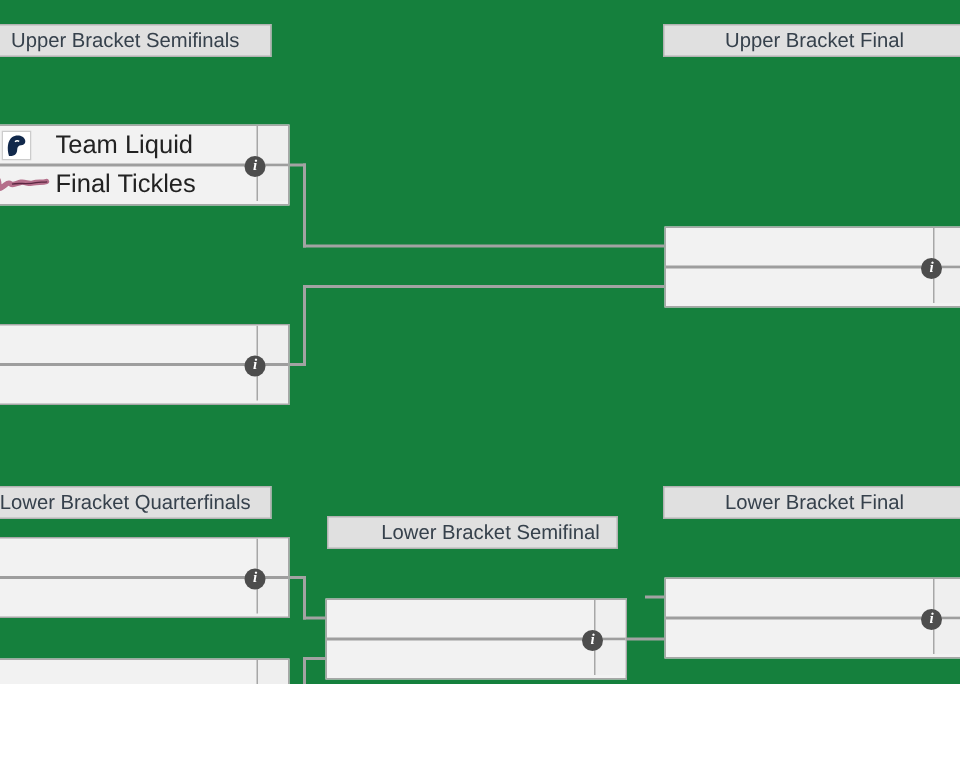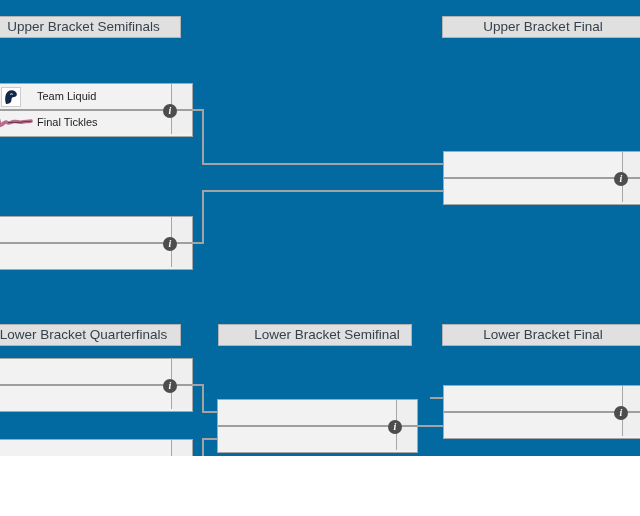--- a/index.html
+++ b/index.html
@@ -4,40 +4,40 @@
 <style>
   * { box-sizing: border-box; margin: 0; padding: 0; }
   html, body { background: #ffffff; }
   body { font-family: "Liberation Sans", sans-serif; }
 
   .bracket {
     position: relative;
     width: 640px;
     height: 456px;
     overflow: hidden;
-    background: #0369a1;
+    background: #15803d;
   }
 
   
   .round-header {
     position: absolute;
     height: 22px;
     background: #e0e0e0;
     border: 1px solid #b3b3b3;
     color: #36414c;
     font-size: 13.5px;
     line-height: 20px;
     text-align: center;
     white-space: nowrap;
     overflow: hidden;
   }
   .h-ubsf { left: -14px; top: 16px;  width: 195px; }
   .h-ubf  { left: 442px; top: 16px;  width: 202px; }
   .h-lbqf { left: -14px; top: 324px; width: 195px; }
-  .h-lbsf { left: 218px; top: 324px; width: 194px; padding-left: 24px; }
+  .h-lbsf { left: 218px; top: 344px; width: 194px; padding-left: 24px; }
   .h-lbf  { left: 442px; top: 324px; width: 202px; }
 
   
   .match {
     position: absolute;
     height: 54px;
     background: #f2f2f2;
     border: 1px solid #a7a7a7;
   }
   .m-ubsf1 { left: -14px; top: 83px;  width: 207px; }
@@ -60,21 +60,21 @@
     width: 48px;
     height: 25px;
     flex: 0 0 48px;
     display: flex;
     align-items: center;
     justify-content: center;
     overflow: visible;
   }
   .team-name {
     flex: 1 1 auto;
-    font-size: 11px;
+    font-size: 17px;
     color: #222222;
     line-height: 25px;
     white-space: nowrap;
     overflow: hidden;
     padding-left: 2px;
   }
   .team-row .team-name:first-child { padding-left: 50px; }
   .score-cell {
     flex: 0 0 21px;
     width: 21px;

